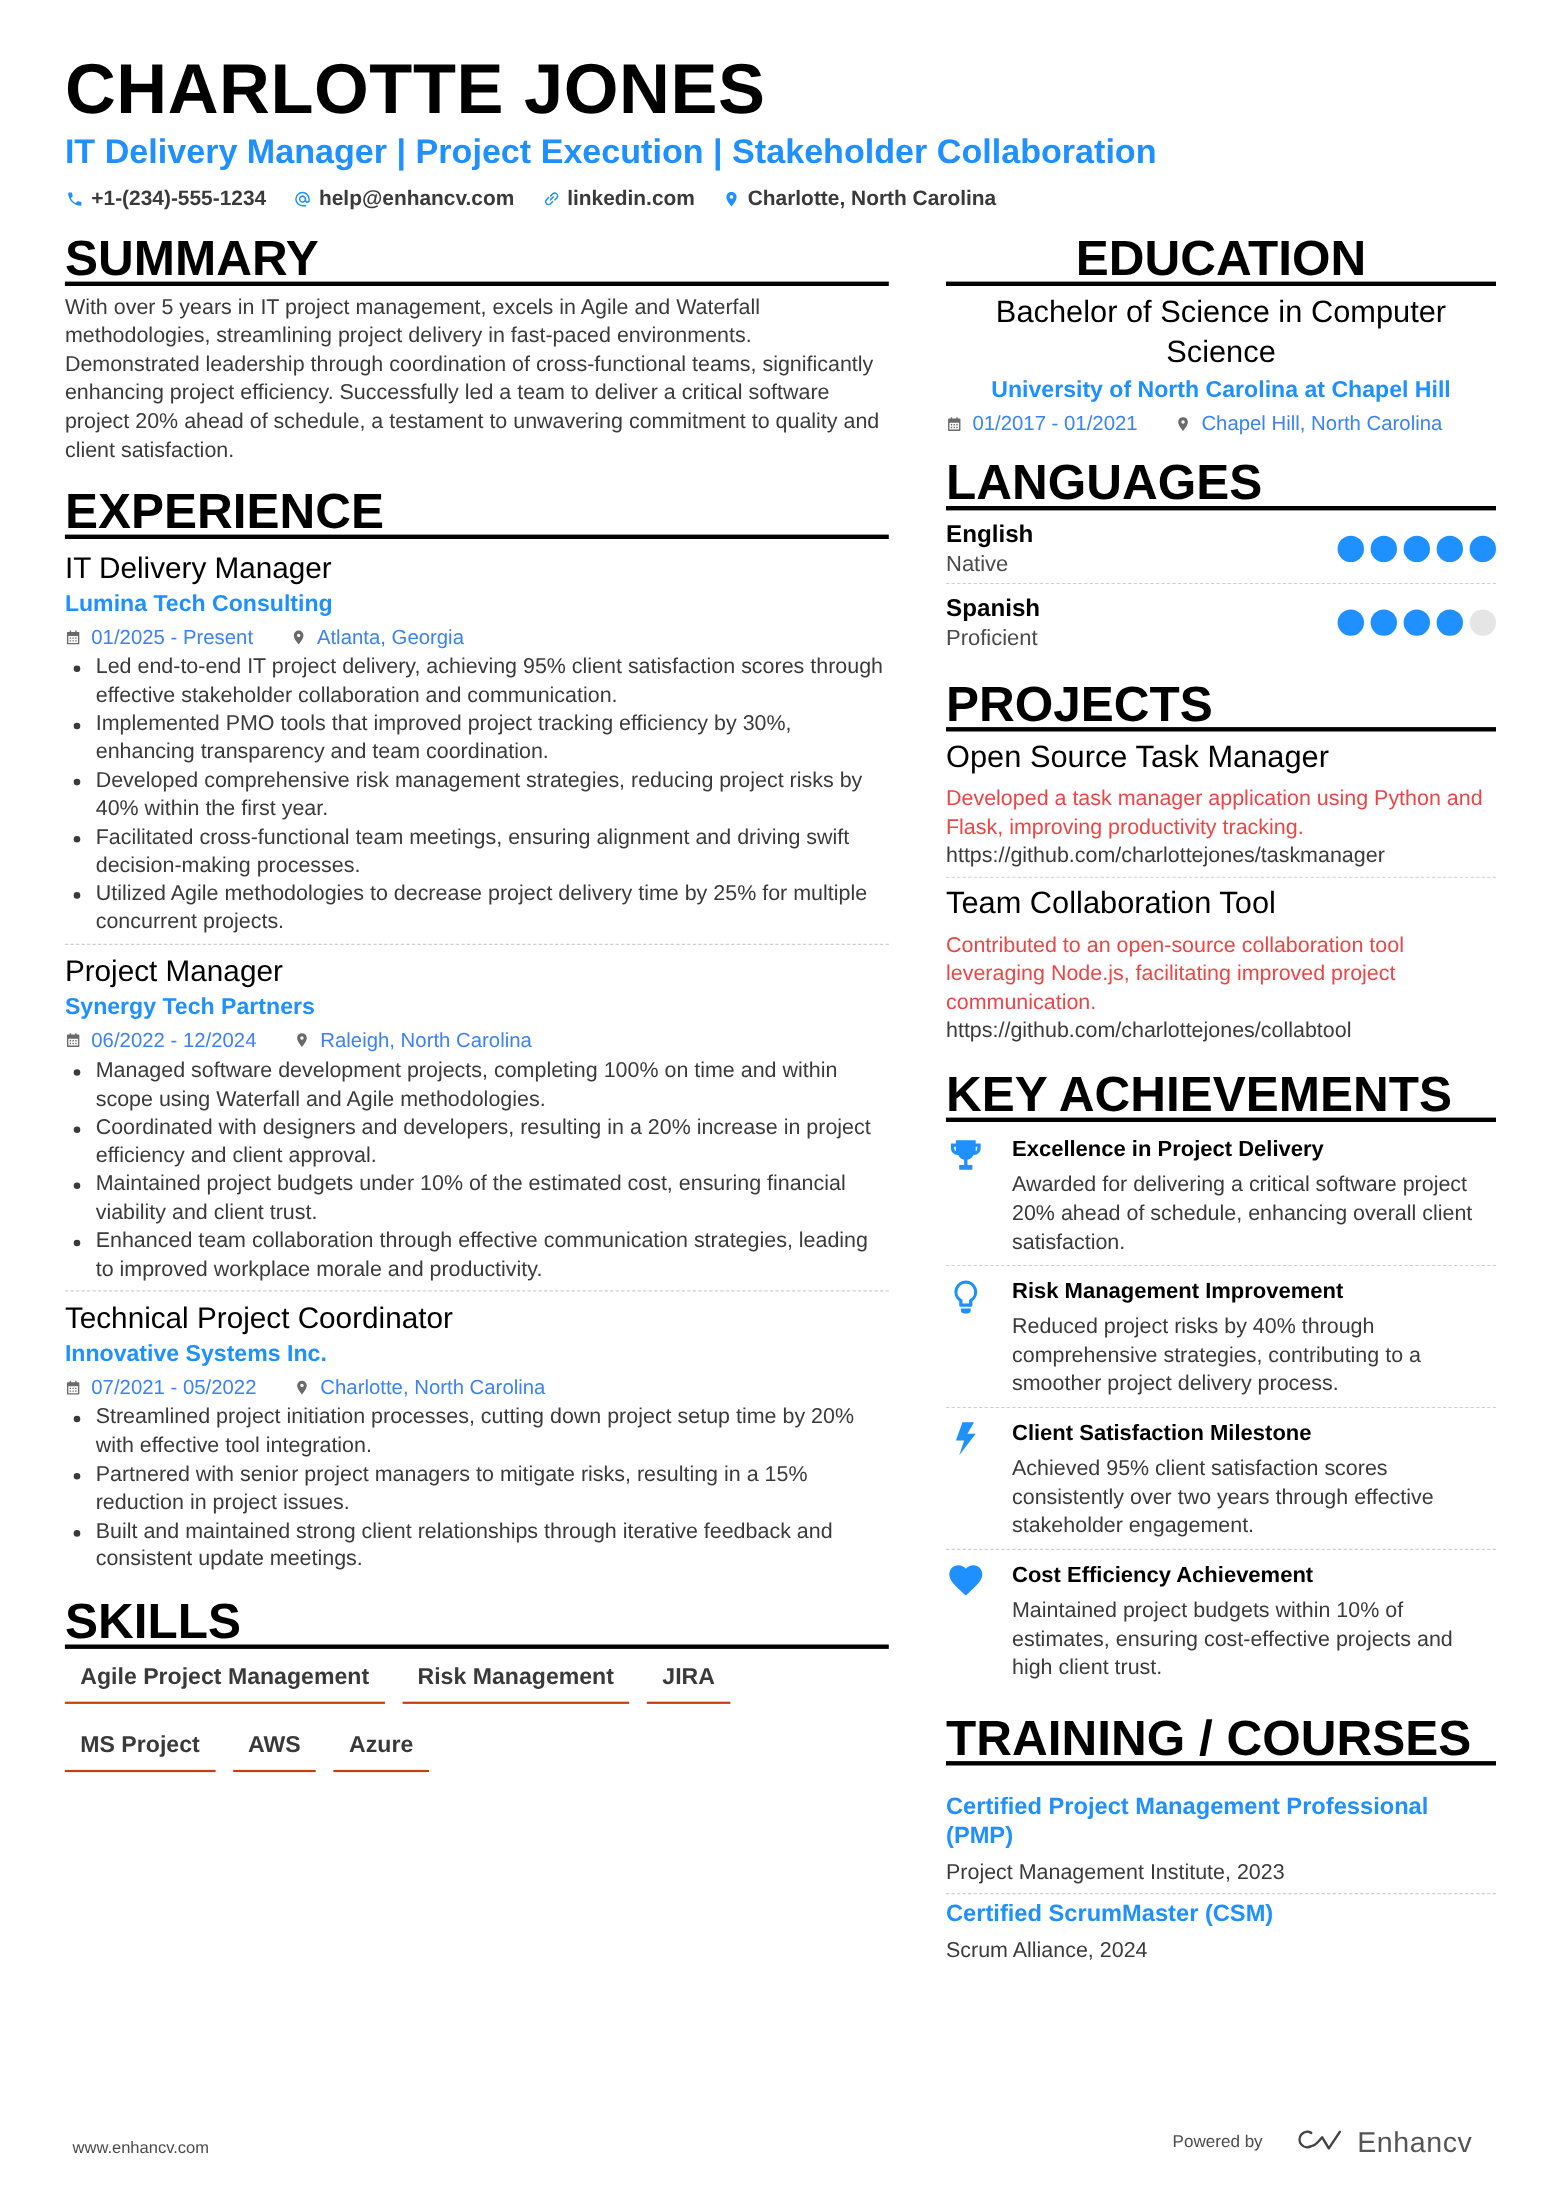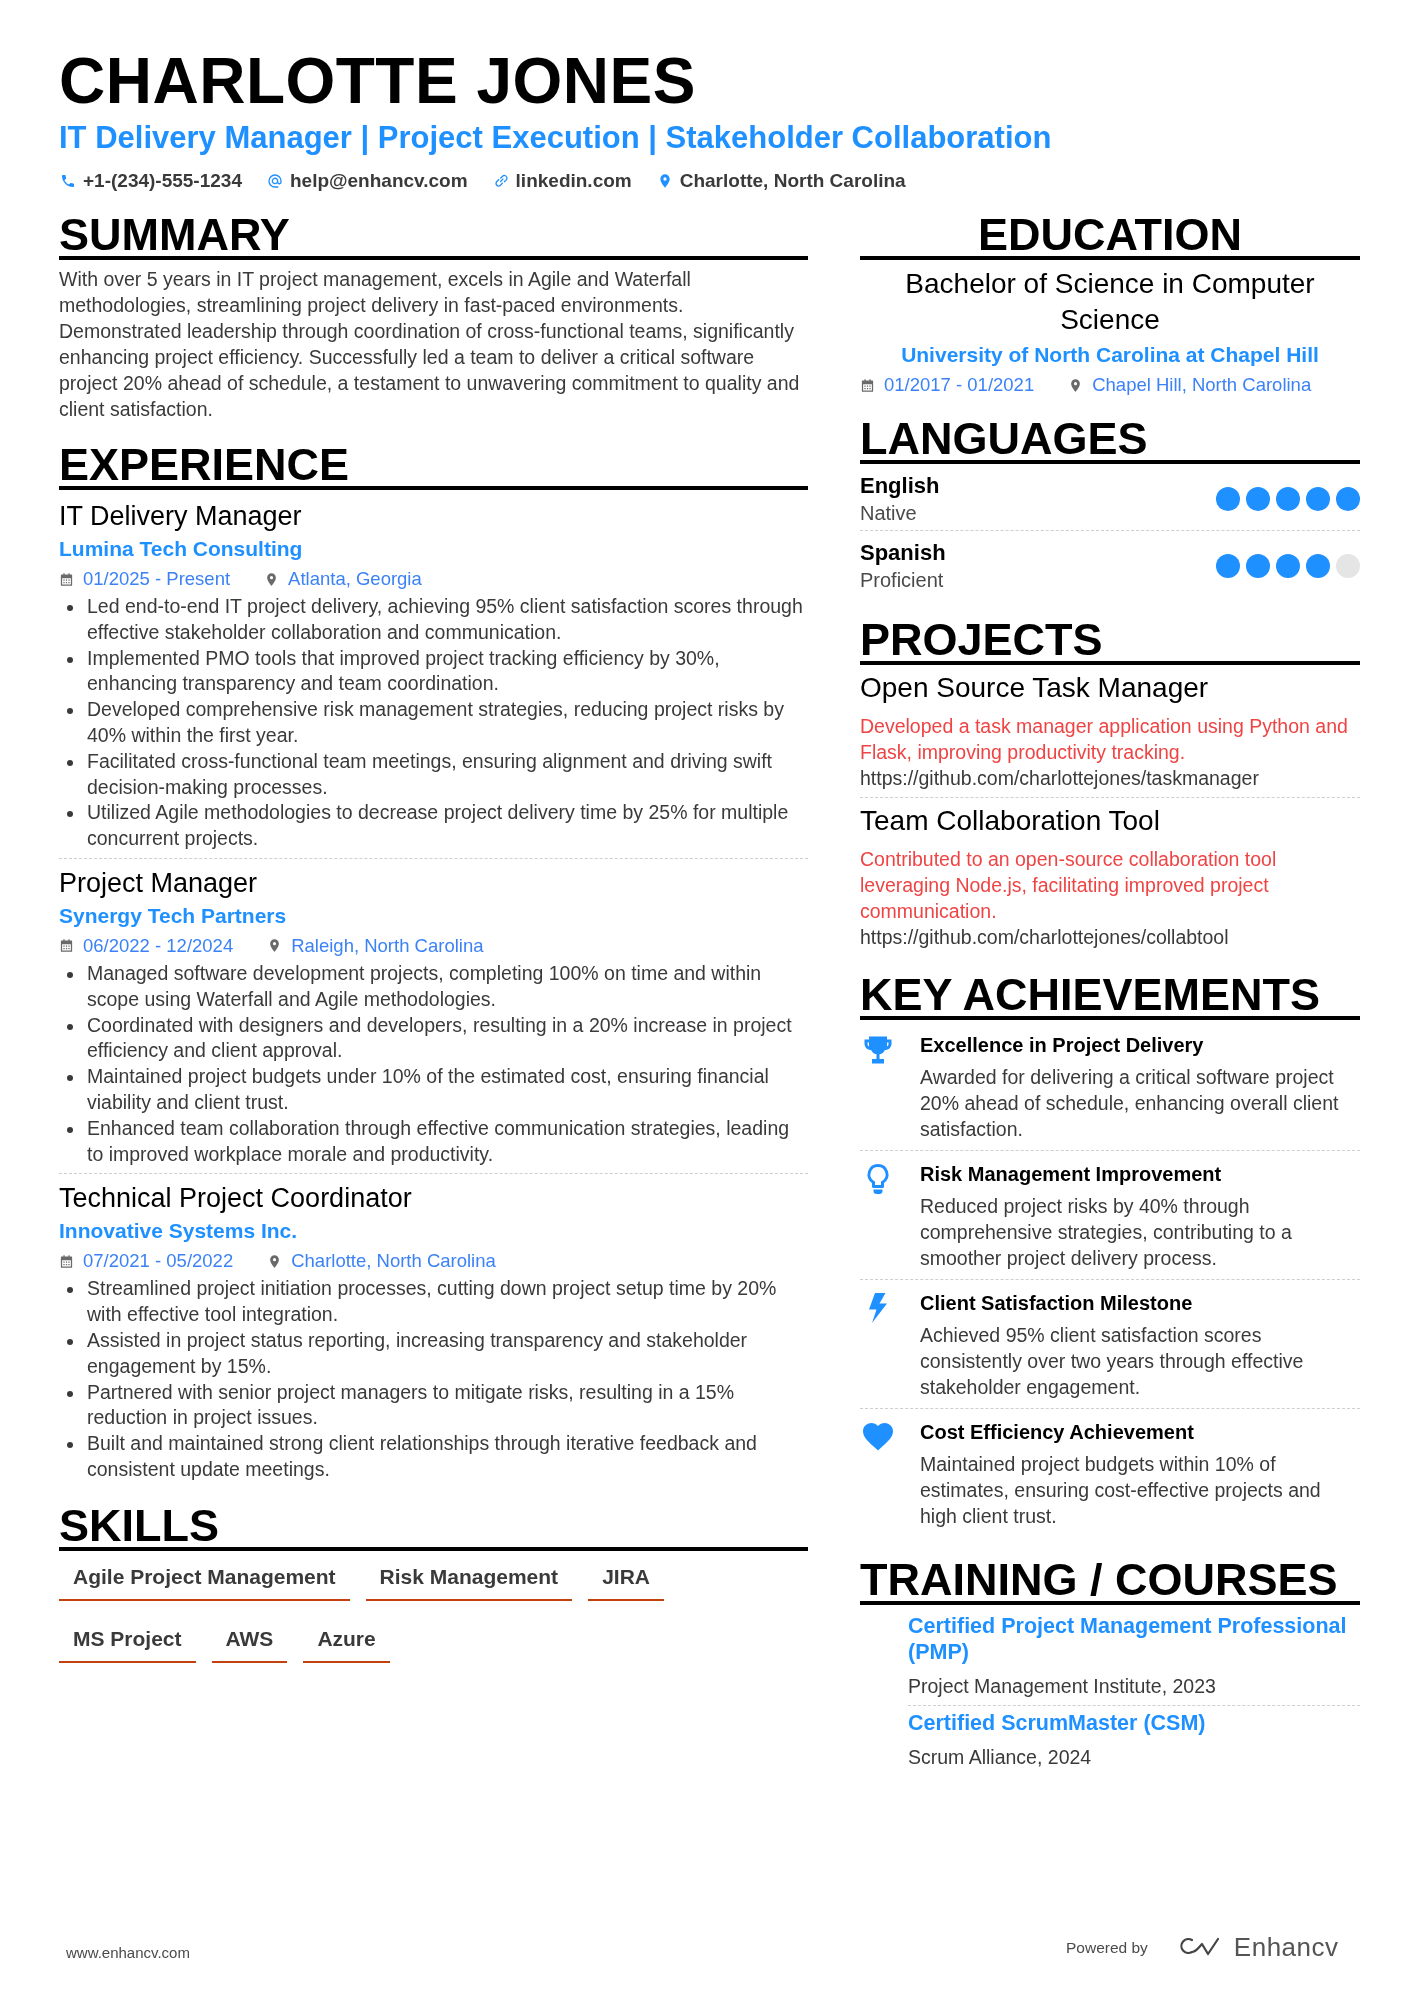--- a/index.html
+++ b/index.html
@@ -203,21 +203,20 @@
             </span>
             <span class="m">
               <svg viewBox="0 0 24 24">
                   <path d="M12 2a7 7 0 00-7 7c0 5.3 7 13 7 13s7-7.7 7-13a7 7 0 00-7-7zm0 9.5a2.5 2.5 0 110-5 2.5 2.5 0 010 5z"></path>
                 </svg>
               <span>Charlotte, North Carolina</span>
             </span>
           </div>
           <ul class="bullets">
             <li>Streamlined project initiation processes, cutting down project setup time by 20% with effective tool integration.</li>
-            <li>Assisted in project status reporting, increasing transparency and stakeholder engagement by 15%.</li>
             <li>Partnered with senior project managers to mitigate risks, resulting in a 15% reduction in project issues.</li>
             <li>Built and maintained strong client relationships through iterative feedback and consistent update meetings.</li>
           </ul>
         </div>
 
       </div>
     </div>
 
     <div class="section">
       <div class="section-title">SKILLS</div>
@@ -349,21 +348,21 @@
           <div>
             <div class="ach-title">Cost Efficiency Achievement</div>
             <div class="ach-desc">Maintained project budgets within 10% of estimates, ensuring cost-effective projects and high client trust.</div>
           </div>
         </div>
       </div>
     </div>
 
     <div class="section">
       <div class="section-title">TRAINING / COURSES</div>
-      <div class="section-body" style="padding-top:4px;margin-left:48px;">
+      <div class="section-body" style="padding-top:20px;">
         <div class="course">
           <div class="course-title">Certified Project Management Professional (PMP)</div>
           <div class="course-org">Project Management Institute, 2023</div>
         </div>
         <div class="course">
           <div class="course-title">Certified ScrumMaster (CSM)</div>
           <div class="course-org">Scrum Alliance, 2024</div>
         </div>
       </div>
     </div>

